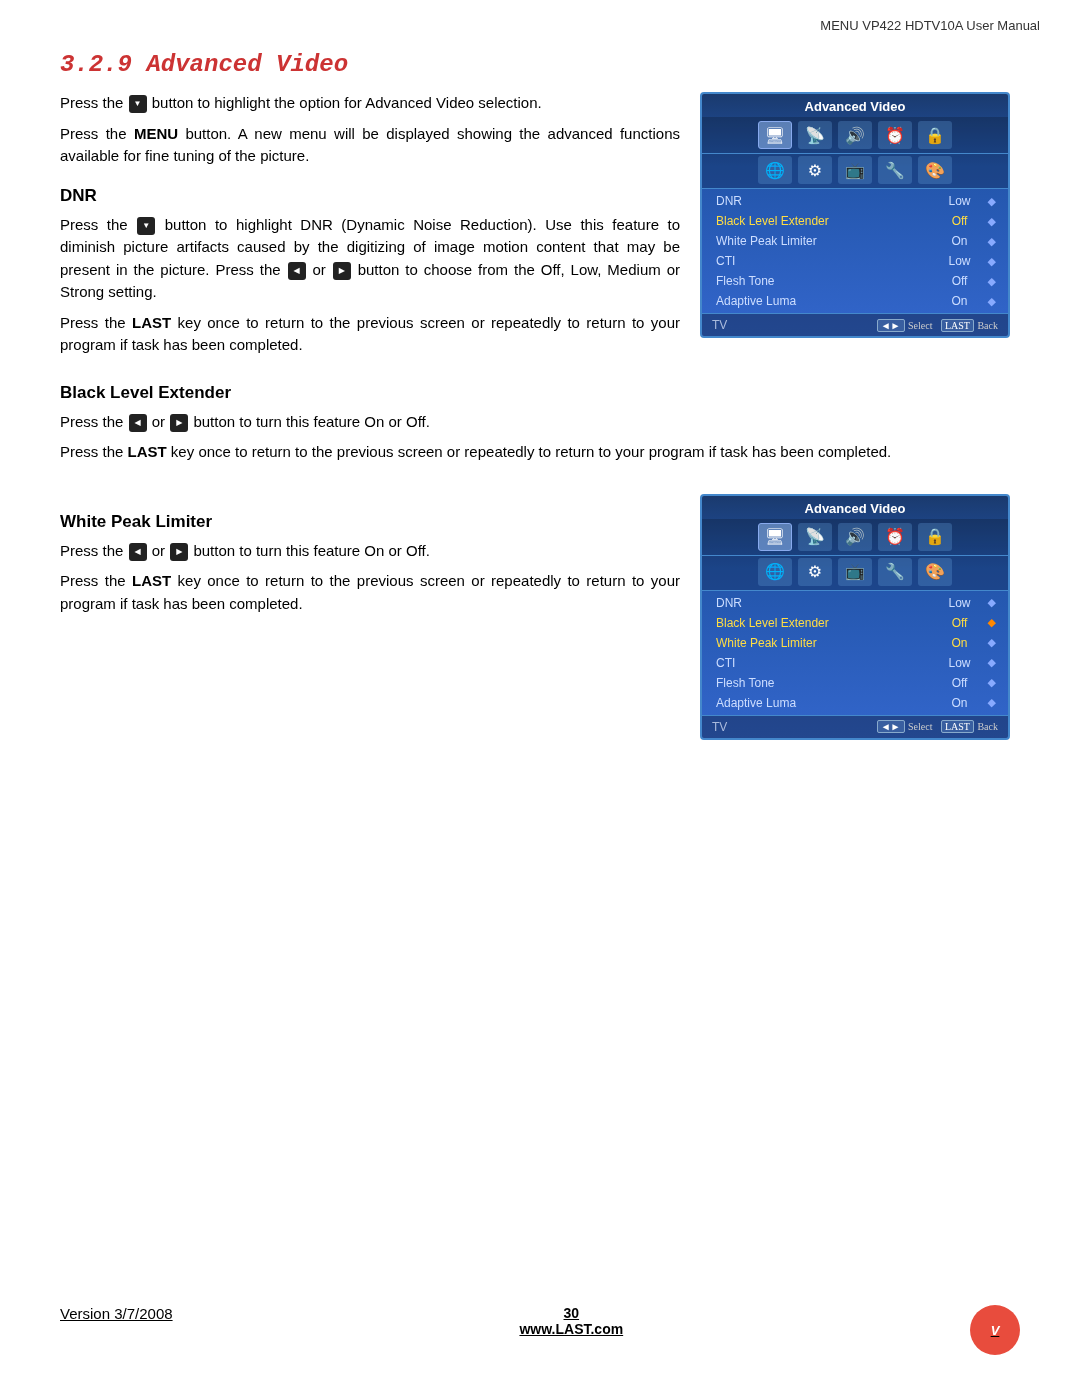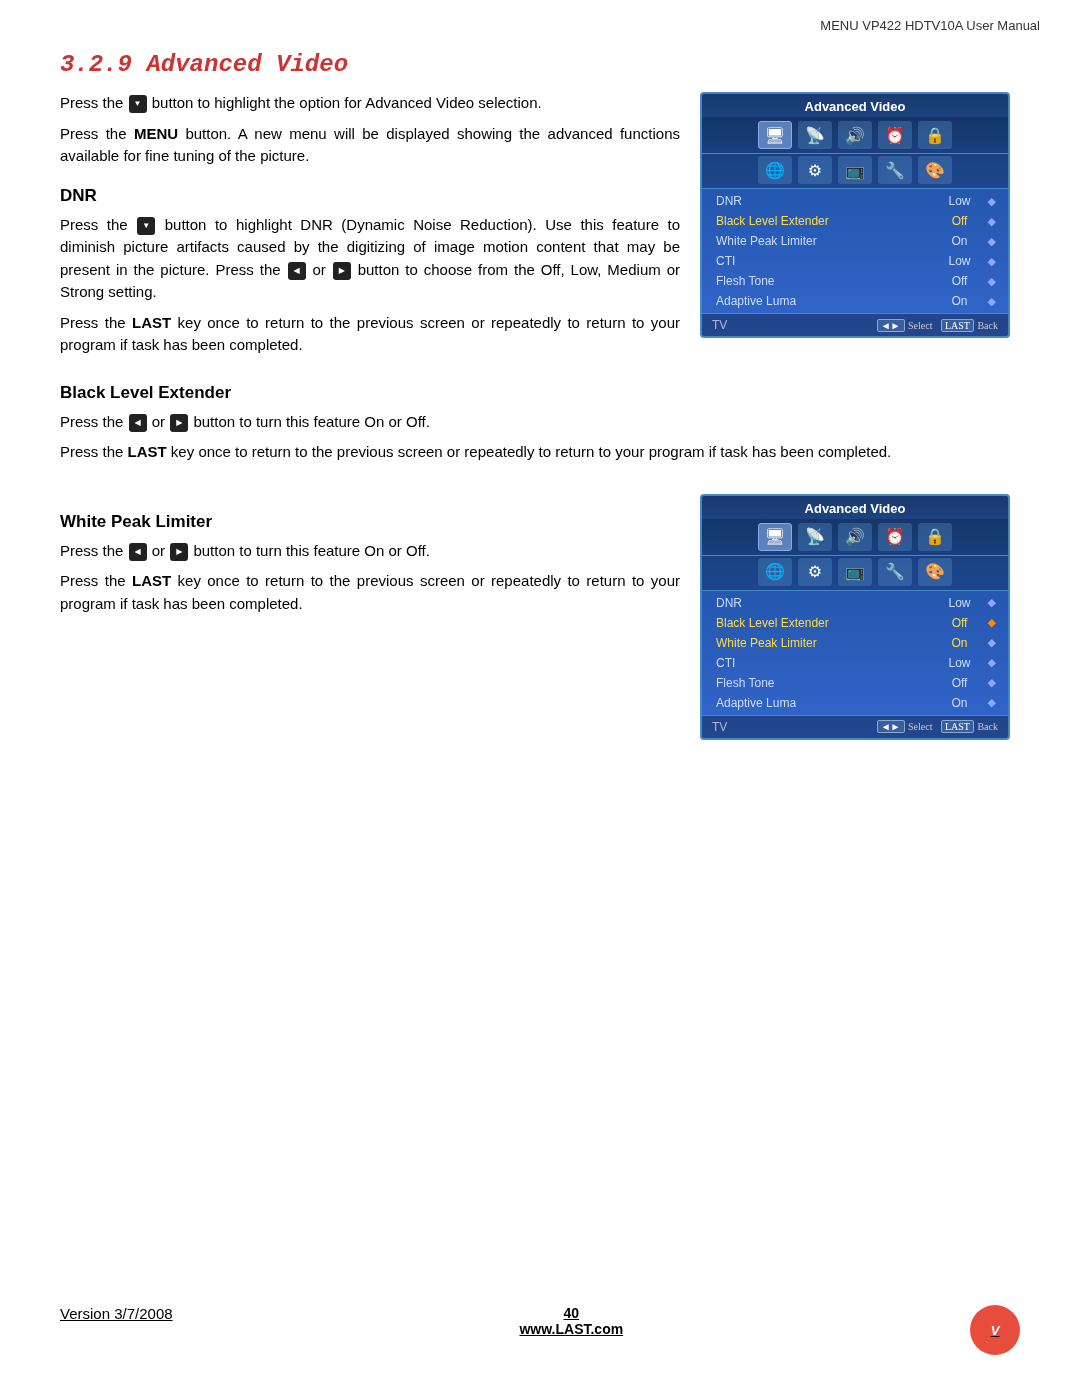--- a/index.html
+++ b/index.html
@@ -408,19 +408,19 @@
         </div>
       </div>
     </div>
   </div>
 
 </div>
 
 <div class="page-footer">
   <span>Version 3/7/2008</span>
   <div class="page-footer-center">
-    <div>40</div>
+    <div>30</div>
     <div>www.LAST.com</div>
   </div>
   <div class="vizio-logo">
     <span>V</span>
   </div>
 </div>
 
 </body></html>

